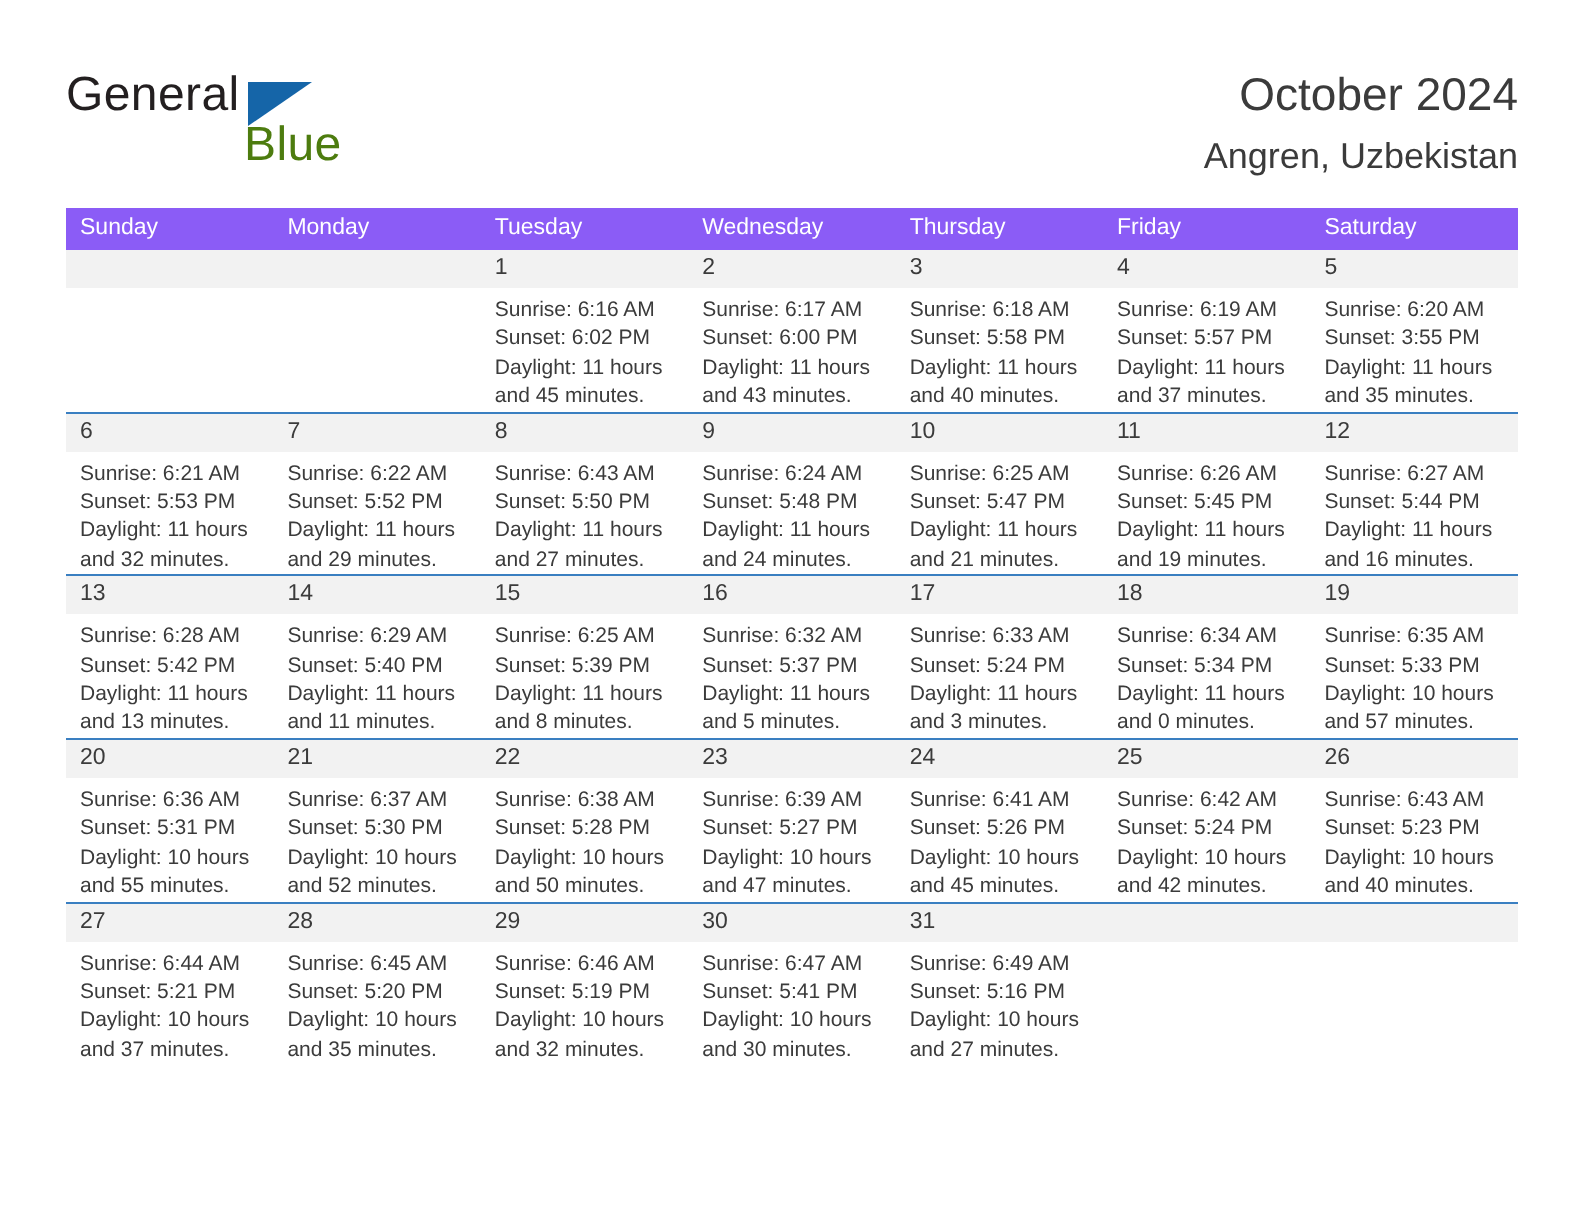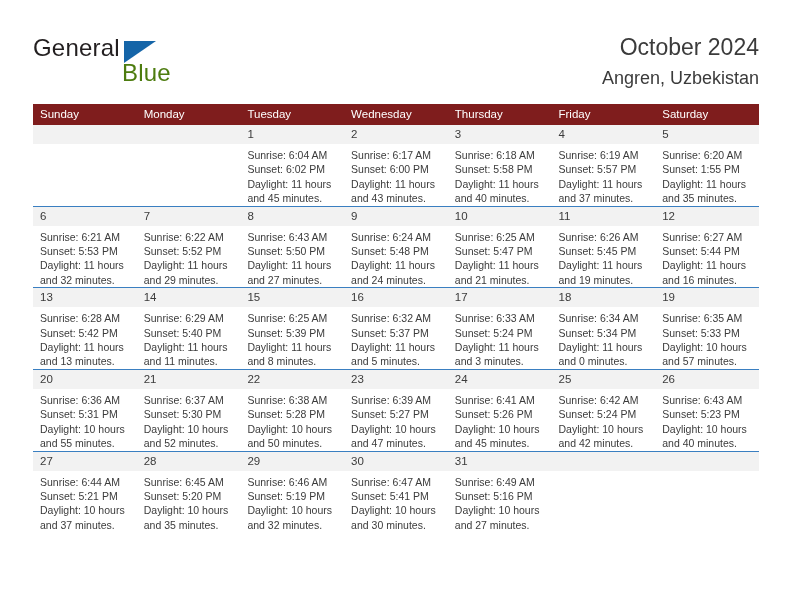--- a/index.html
+++ b/index.html
@@ -88,21 +88,21 @@
   
   .calendar {
     position: absolute;
     left: 33px;
     top: 104px;
     width: 726px;
     border-collapse: collapse;
     table-layout: fixed;
   }
   .calendar th {
-    background: #7f1d1d;
+    background: #8b5cf6;
     color: #ffffff;
     font-size: 11.5px;
     font-weight: normal;
     text-align: left;
     padding: 4px 0 4px 7px;
     height: 13px;
     line-height: 13px;
   }
   .calendar td {
     vertical-align: top;
@@ -185,21 +185,21 @@
             <div class="cellbody">
               <div></div>
               <div></div>
               <div></div>
               <div></div>
             </div>
           </td>
           <td>
             <span class="daynum">1</span>
             <div class="cellbody">
-              <div>Sunrise: 6:04 AM</div>
+              <div>Sunrise: 6:16 AM</div>
               <div>Sunset: 6:02 PM</div>
               <div>Daylight: 11 hours</div>
               <div>and 45 minutes.</div>
             </div>
           </td>
           <td>
             <span class="daynum">2</span>
             <div class="cellbody">
               <div>Sunrise: 6:17 AM</div>
               <div>Sunset: 6:00 PM</div>
@@ -222,21 +222,21 @@
               <div>Sunrise: 6:19 AM</div>
               <div>Sunset: 5:57 PM</div>
               <div>Daylight: 11 hours</div>
               <div>and 37 minutes.</div>
             </div>
           </td>
           <td>
             <span class="daynum">5</span>
             <div class="cellbody">
               <div>Sunrise: 6:20 AM</div>
-              <div>Sunset: 1:55 PM</div>
+              <div>Sunset: 3:55 PM</div>
               <div>Daylight: 11 hours</div>
               <div>and 35 minutes.</div>
             </div>
           </td>
         </tr>
         <tr class="week">
           <td>
             <span class="daynum">6</span>
             <div class="cellbody">
               <div>Sunrise: 6:21 AM</div>

